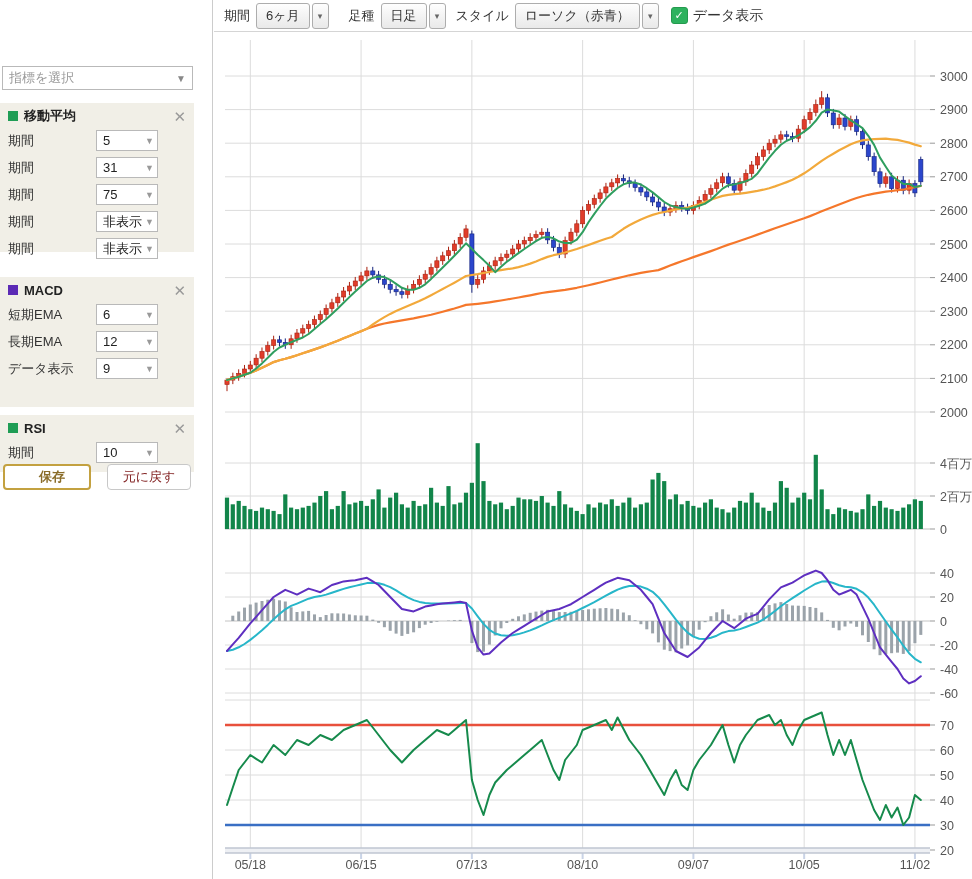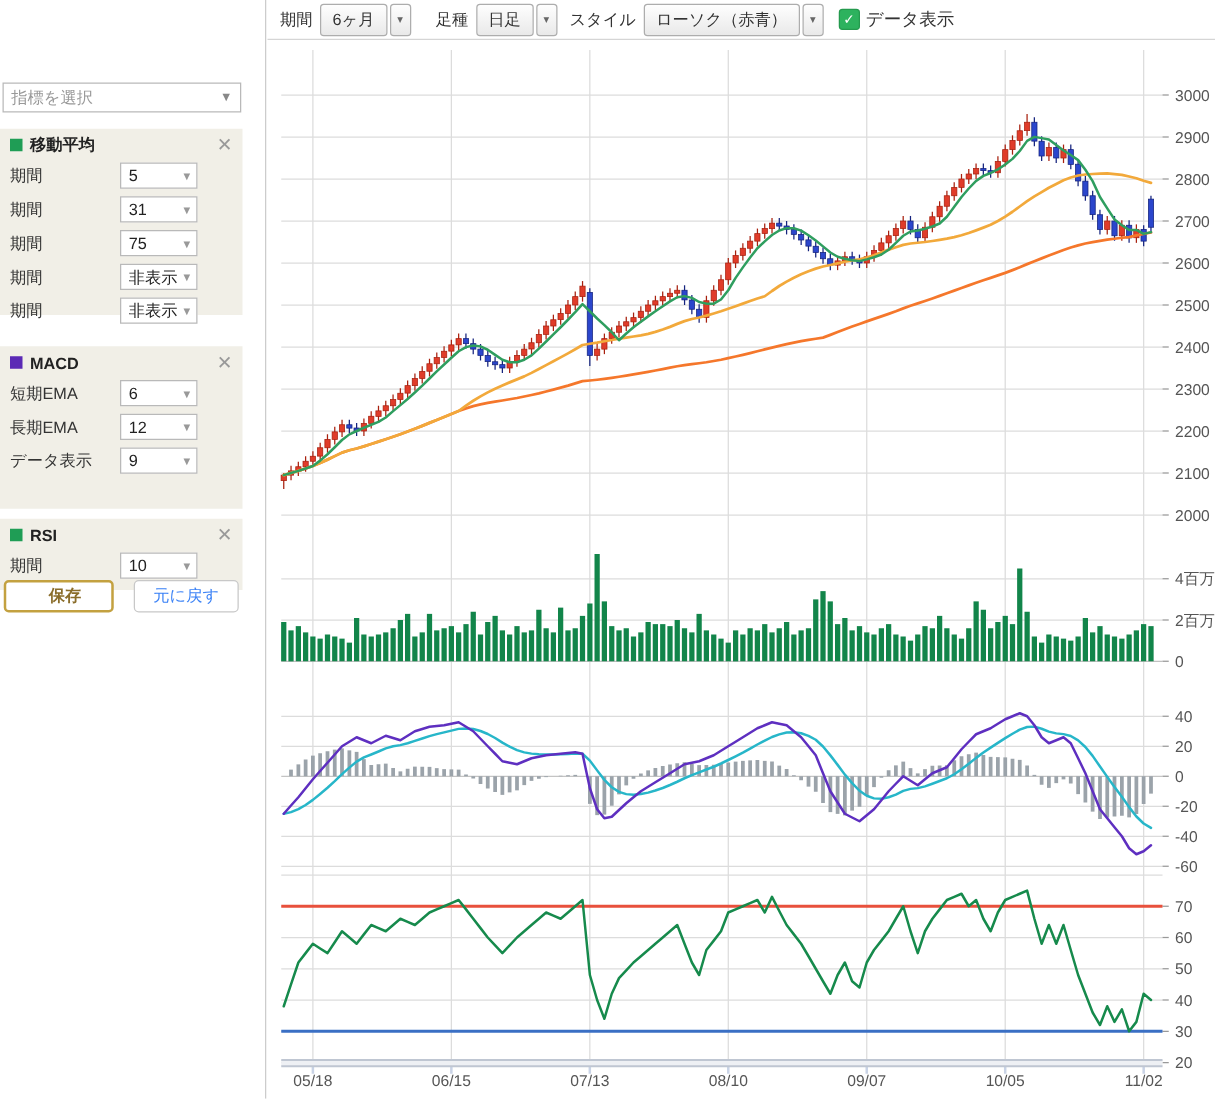--- a/index.html
+++ b/index.html
@@ -20,21 +20,21 @@
   .ptitle{font-size:13px;font-weight:bold;color:#222;}
   .pclose{margin-left:auto;color:#999;font-size:15px;line-height:15px;cursor:pointer;}
   .prow{display:flex;align-items:center;height:27px;}
   .plabel{font-size:13px;color:#333;width:88px;}
   .psel{width:62px;height:21px;border:1px solid #b9b9b9;background:#fff;display:flex;align-items:center;
         font-size:13px;color:#222;padding-left:6px;box-sizing:border-box;cursor:pointer;}
   .psel .arr{margin-left:auto;margin-right:3px;color:#999;font-size:9px;}
   .btn-save{position:absolute;left:3px;top:464px;width:88px;height:26px;background:#fff;border:2px solid #c3a140;
             border-radius:4px;font-size:13px;font-weight:bold;color:#8a6d2a;display:flex;align-items:center;justify-content:center;cursor:pointer;box-sizing:border-box;padding-left:10px;}
   .btn-reset{position:absolute;left:107px;top:464px;width:84px;height:26px;background:#fff;border:1px solid #c8c8c8;
-             border-radius:4px;font-size:13px;color:#3b82f6;display:flex;align-items:center;justify-content:center;box-sizing:border-box;}
+             border-radius:4px;font-size:13px;color:#7f1d1d;display:flex;align-items:center;justify-content:center;box-sizing:border-box;}
   
   #toolbar{position:absolute;left:214px;top:0;width:758px;height:32px;background:#fff;border-bottom:1px solid #d5d5d5;
            display:flex;align-items:center;box-sizing:border-box;z-index:5;}
   .tlabel{font-size:13px;color:#333;margin-left:10px;margin-right:6px;}
   .dd{display:flex;}
   .dd .main{background:linear-gradient(#fefefe,#e9e9e9);border:1px solid #adadad;border-radius:3px;
             font-size:13px;color:#333;padding:3px 9px;cursor:pointer;}
   .dd .arrbox{background:linear-gradient(#fefefe,#e9e9e9);border:1px solid #adadad;border-radius:3px;width:15px;
             margin-left:2px;display:flex;align-items:center;justify-content:center;color:#666;font-size:9px;cursor:pointer;}
   .cb{width:15px;height:15px;background:#2db25e;border:1px solid #249a4e;border-radius:3px;margin-left:12px;

